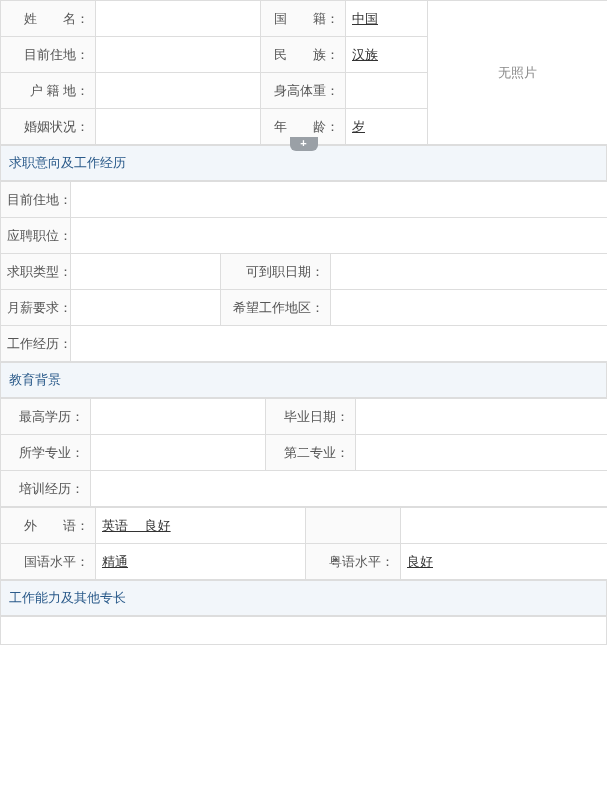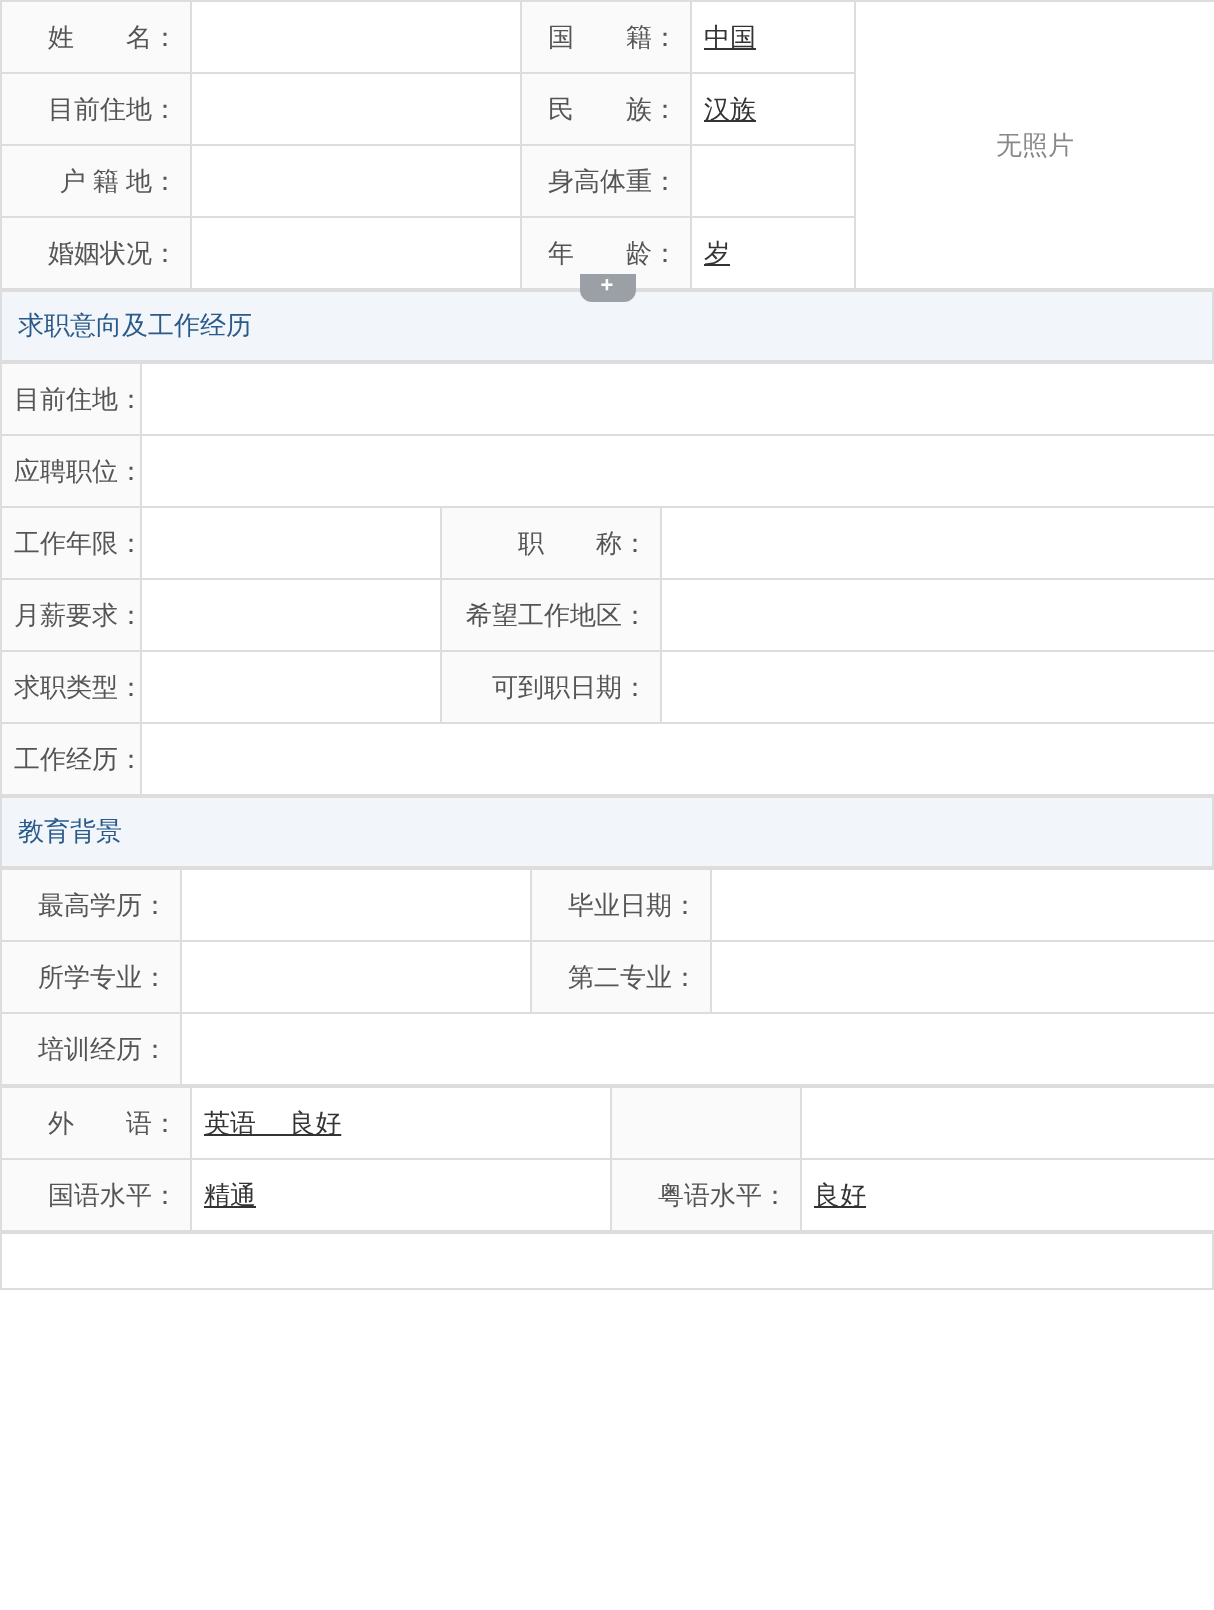--- a/index.html
+++ b/index.html
@@ -123,35 +123,29 @@
   <tbody>
         <tr>
     <td class="lbl" style="text-align:left">目前住地：</td>
     <td class="val" colspan="3"></td>
   </tr>
   <tr>
     <td class="lbl" style="text-align:left">应聘职位：</td>
     <td class="val" colspan="3"></td>
   </tr>
   <tr>
-    <td class="lbl" style="text-align:left">工作年限：</td>
-    <td class="val"></td>
-    <td class="lbl">职　　称：</td>
+    <td class="lbl" style="text-align:left">求职类型：</td>
+    <td class="val"></td>
+    <td class="lbl">可到职日期：</td>
     <td class="val"></td>
   </tr>
   <tr>
     <td class="lbl" style="text-align:left">月薪要求：</td>
     <td class="val"></td>
     <td class="lbl">希望工作地区：</td>
-    <td class="val"></td>
-  </tr>
-  <tr>
-    <td class="lbl" style="text-align:left">求职类型：</td>
-    <td class="val"></td>
-    <td class="lbl">可到职日期：</td>
     <td class="val"></td>
   </tr>
   <tr>
     <td class="lbl" style="text-align:left">工作经历：</td>
     <td class="val" colspan="3"></td>
   </tr>
 </tbody>
     </table>
 
 <div class="section-header">
@@ -202,20 +196,23 @@
   </tr>
   <tr>
     <td class="lbl">国语水平：</td>
     <td class="val">精通</td>
     <td class="lbl">粤语水平：</td>
     <td class="val">良好</td>
   </tr>
 </tbody>
     </table>
 
+<div class="section-header">
+  <span>工作能力及其他专长</span>
+</div>
 
 <table class="tbl">
   <tbody>
         <tr>
     <td class="val" style="height:28px"></td>
   </tr>
 </tbody>
     </table>
 
 </div>

